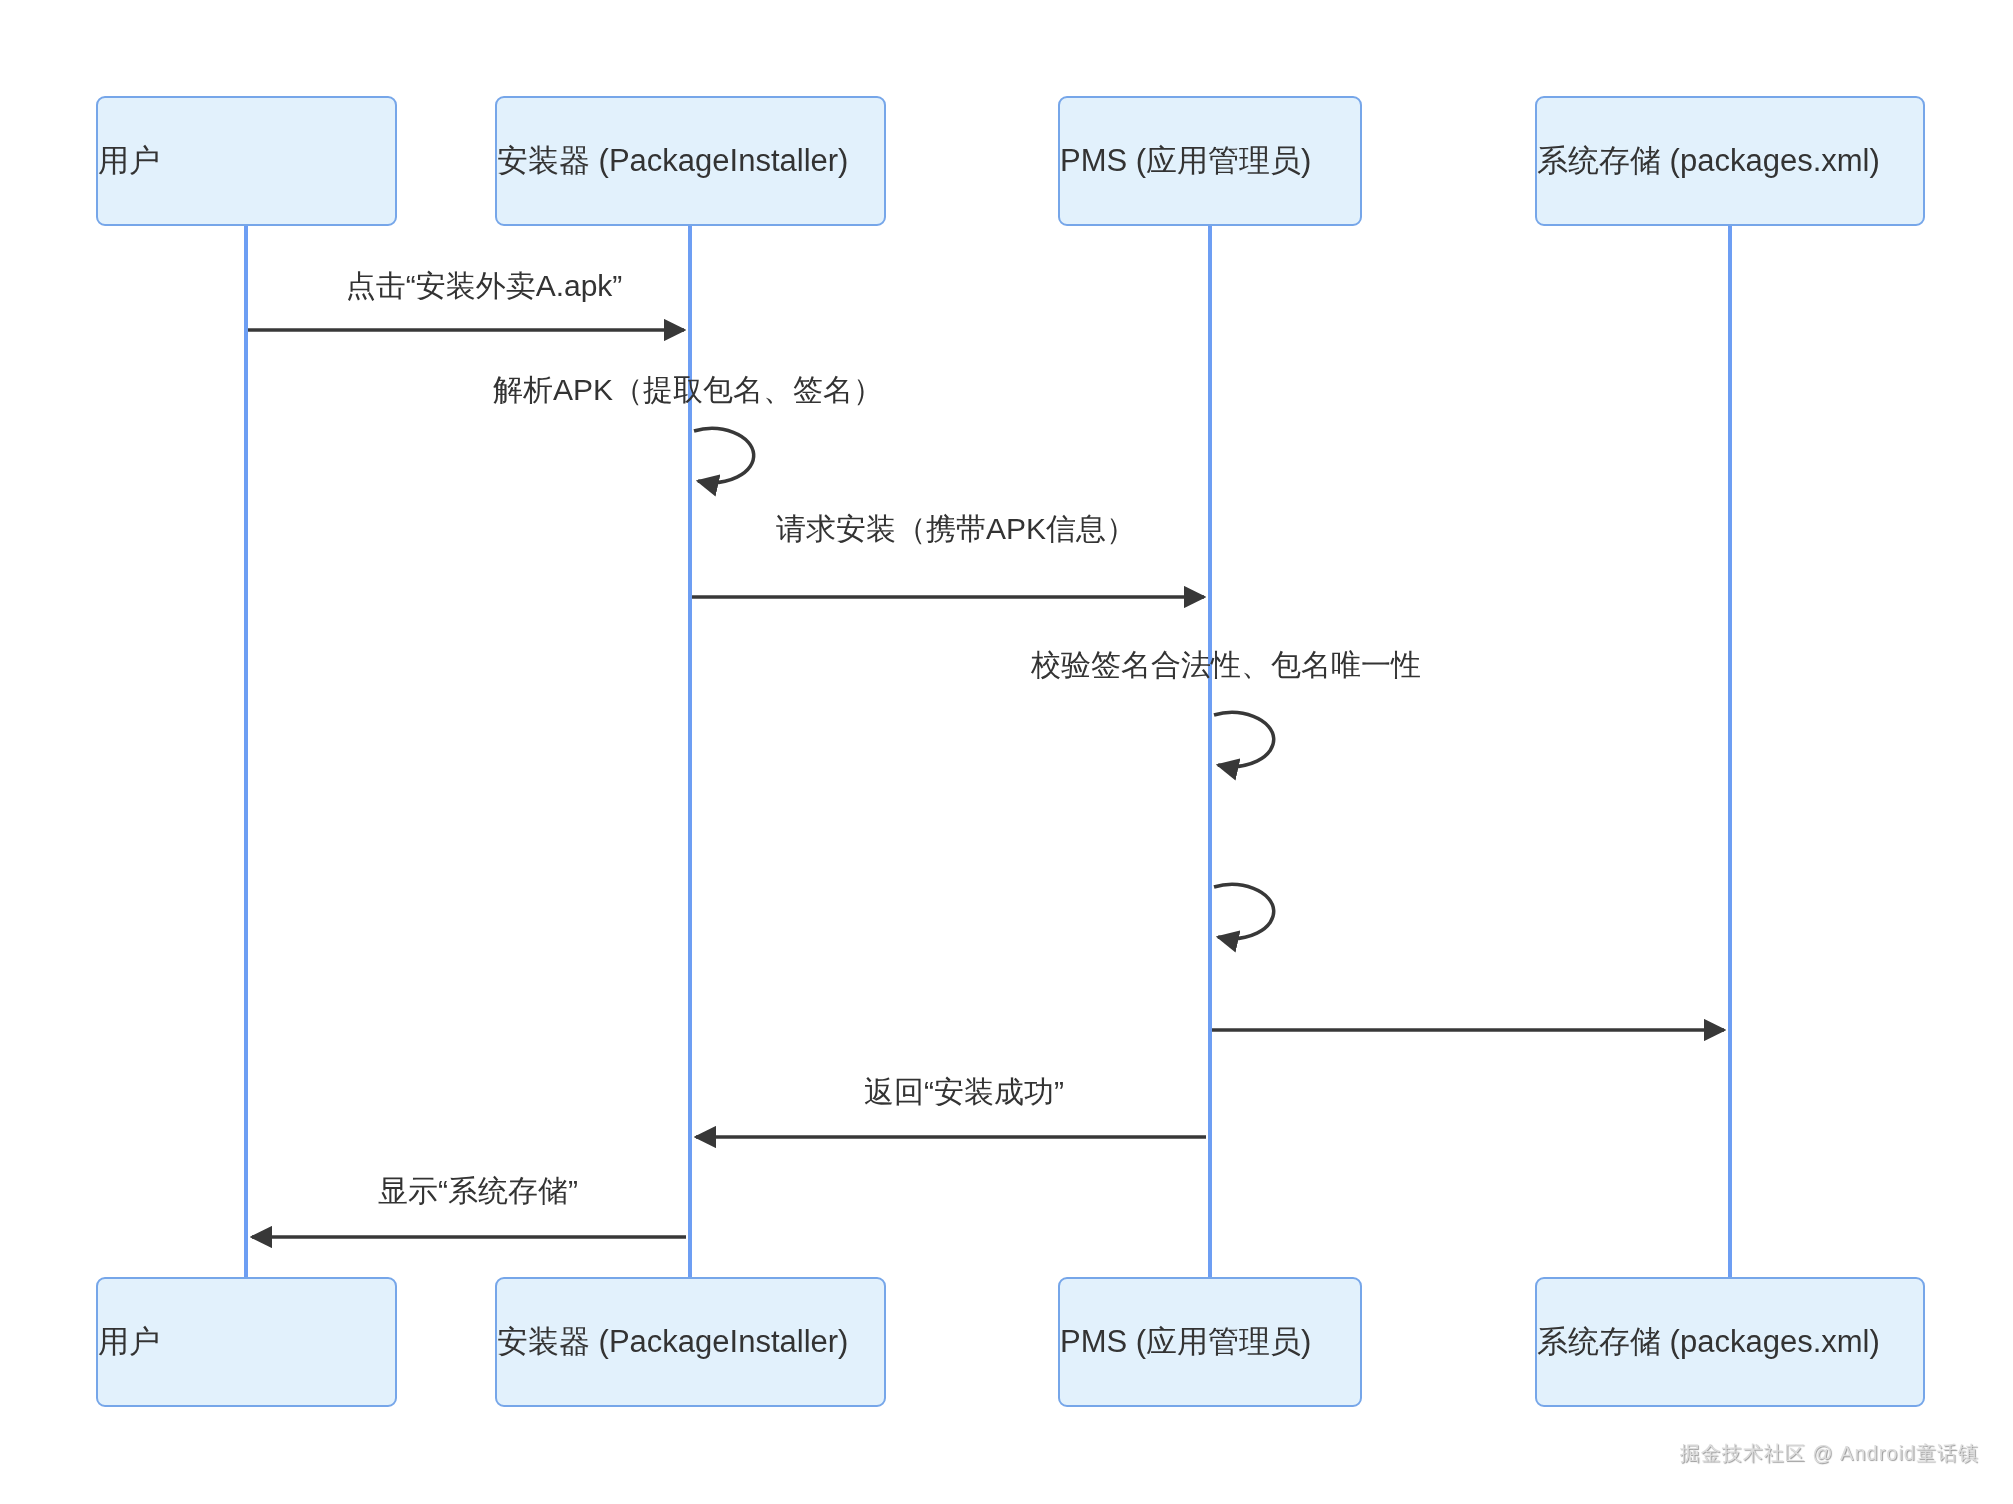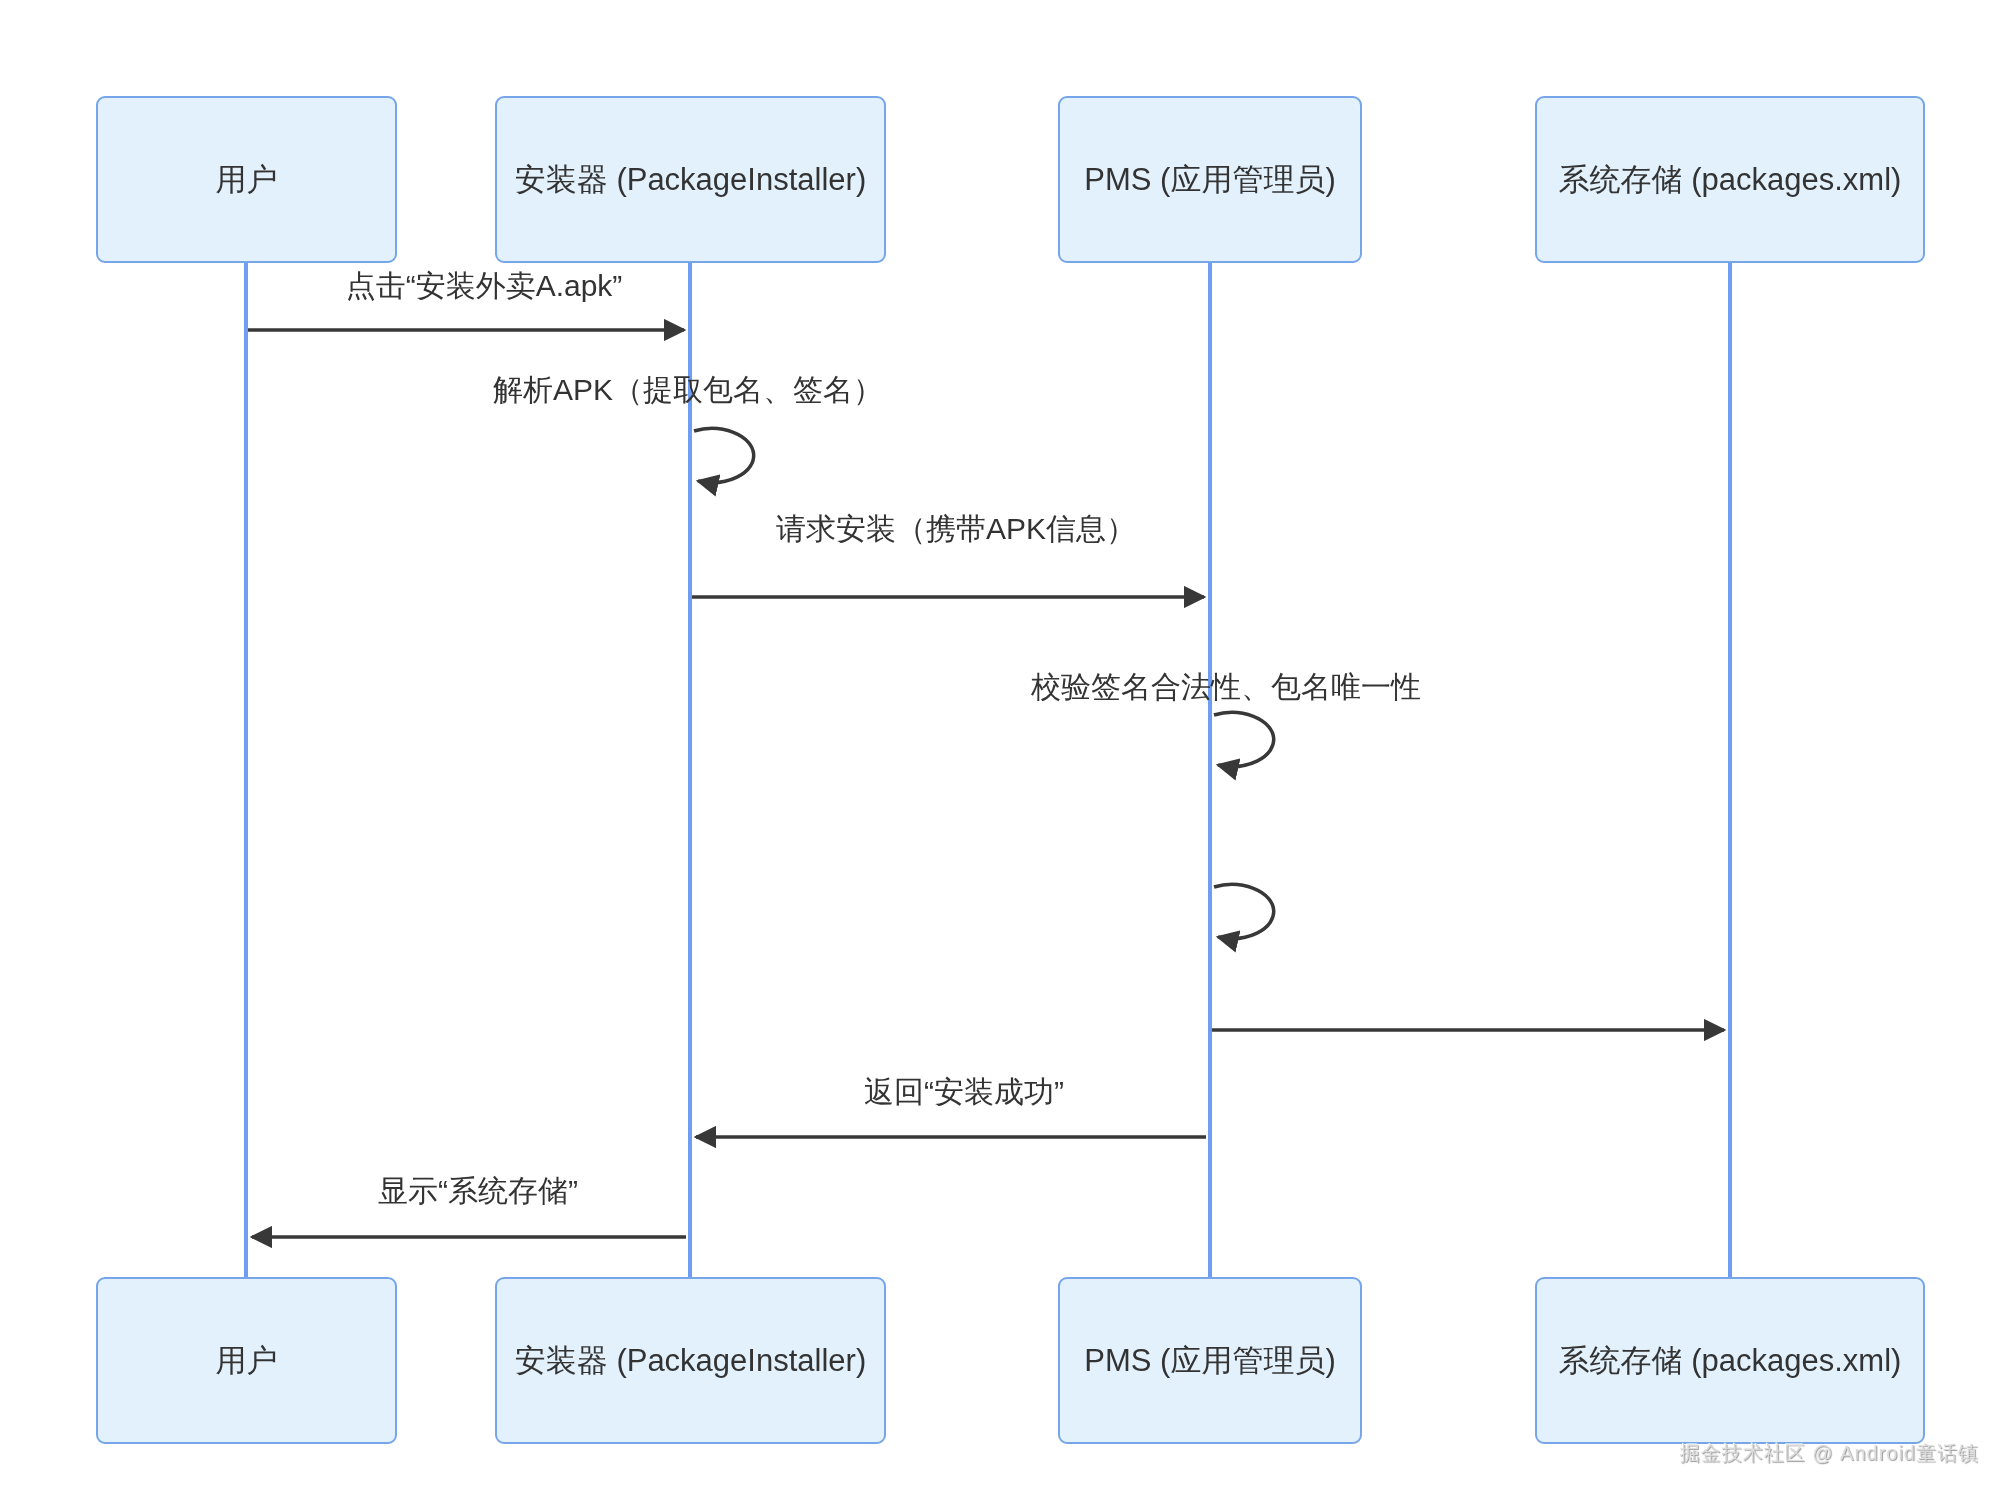--- a/index.html
+++ b/index.html
@@ -16,28 +16,28 @@
     position: relative;
     width: 2013px;
     height: 1504px;
     background: var(--background);
     font-family: "Liberation Sans", "DejaVu Sans", sans-serif;
     color: var(--text);
     overflow: hidden;
   }
   .actor {
     position: absolute;
-    height: 167px;
+    height: 130px;
     box-sizing: border-box;
     background: var(--box-fill);
     border: 2px solid var(--box-border);
     border-radius: 9px;
     display: flex;
     align-items: center;
-    justify-content: center;
+    justify-content: flex-start;
     font-size: 31px;
     color: var(--text);
     white-space: nowrap;
   }
   .lifeline {
     position: absolute;
     top: 226px;
     height: 1051px;
     width: 4px;
     background: var(--lifeline);
@@ -116,19 +116,19 @@
   <div class="actor" style="left:1058px; top:1277px; width:304px">
     <span>PMS (应用管理员)</span>
   </div>
   <div class="actor" style="left:1535px; top:1277px; width:390px">
     <span>系统存储 (packages.xml)</span>
   </div>
 
   <div class="msg" style="left:468px;  top:286px">点击“安装外卖A.apk”</div>
   <div class="msg" style="left:672px;  top:390px">解析APK（提取包名、签名）</div>
   <div class="msg" style="left:940px;  top:529px">请求安装（携带APK信息）</div>
-  <div class="msg" style="left:1210px; top:687px">校验签名合法性、包名唯一性</div>
+  <div class="msg" style="left:1210px; top:665px">校验签名合法性、包名唯一性</div>
   <div class="msg" style="left:948px;  top:1092px">返回“安装成功”</div>
   <div class="msg" style="left:462px;  top:1191px">显示“系统存储”</div>
 
   <div class="watermark">掘金技术社区 @ Android童话镇</div>
 
 </div>
 
 </body></html>

